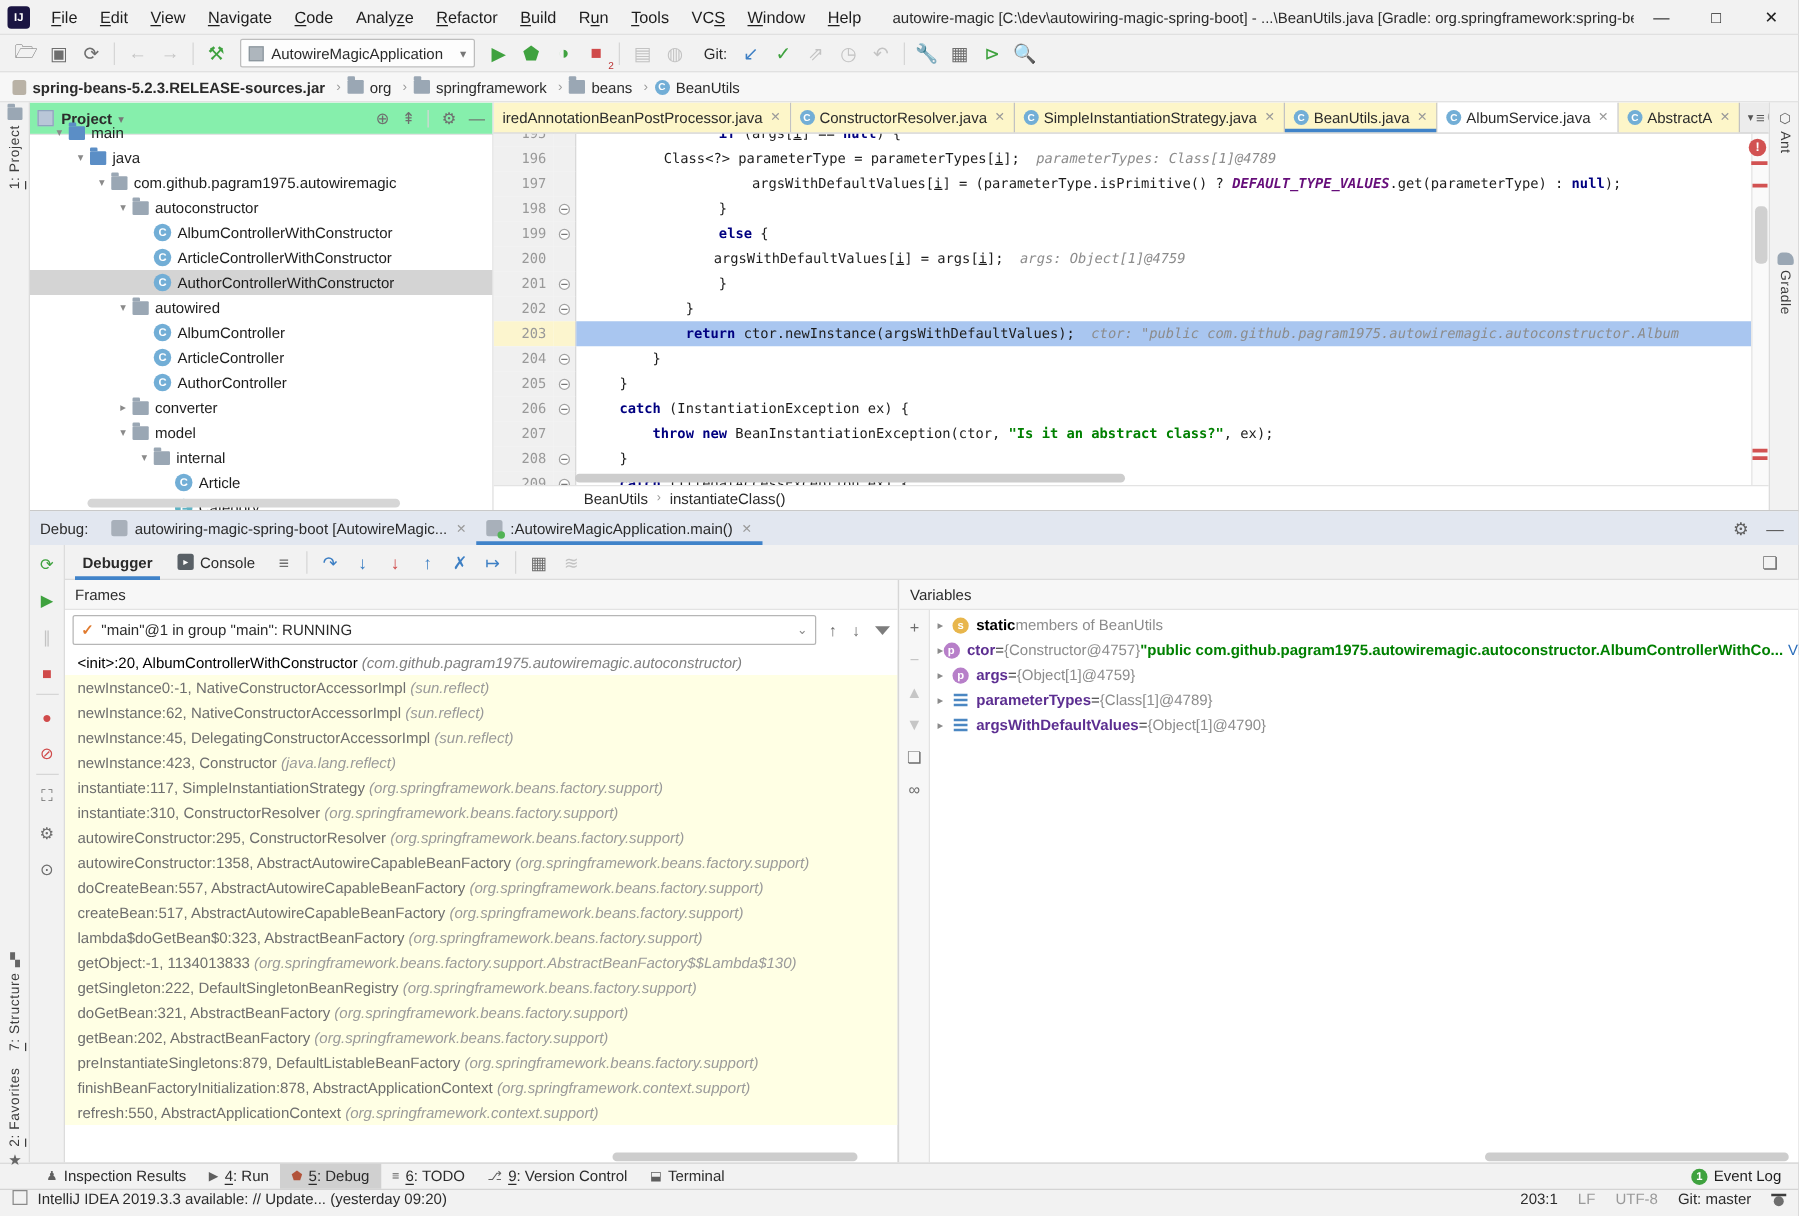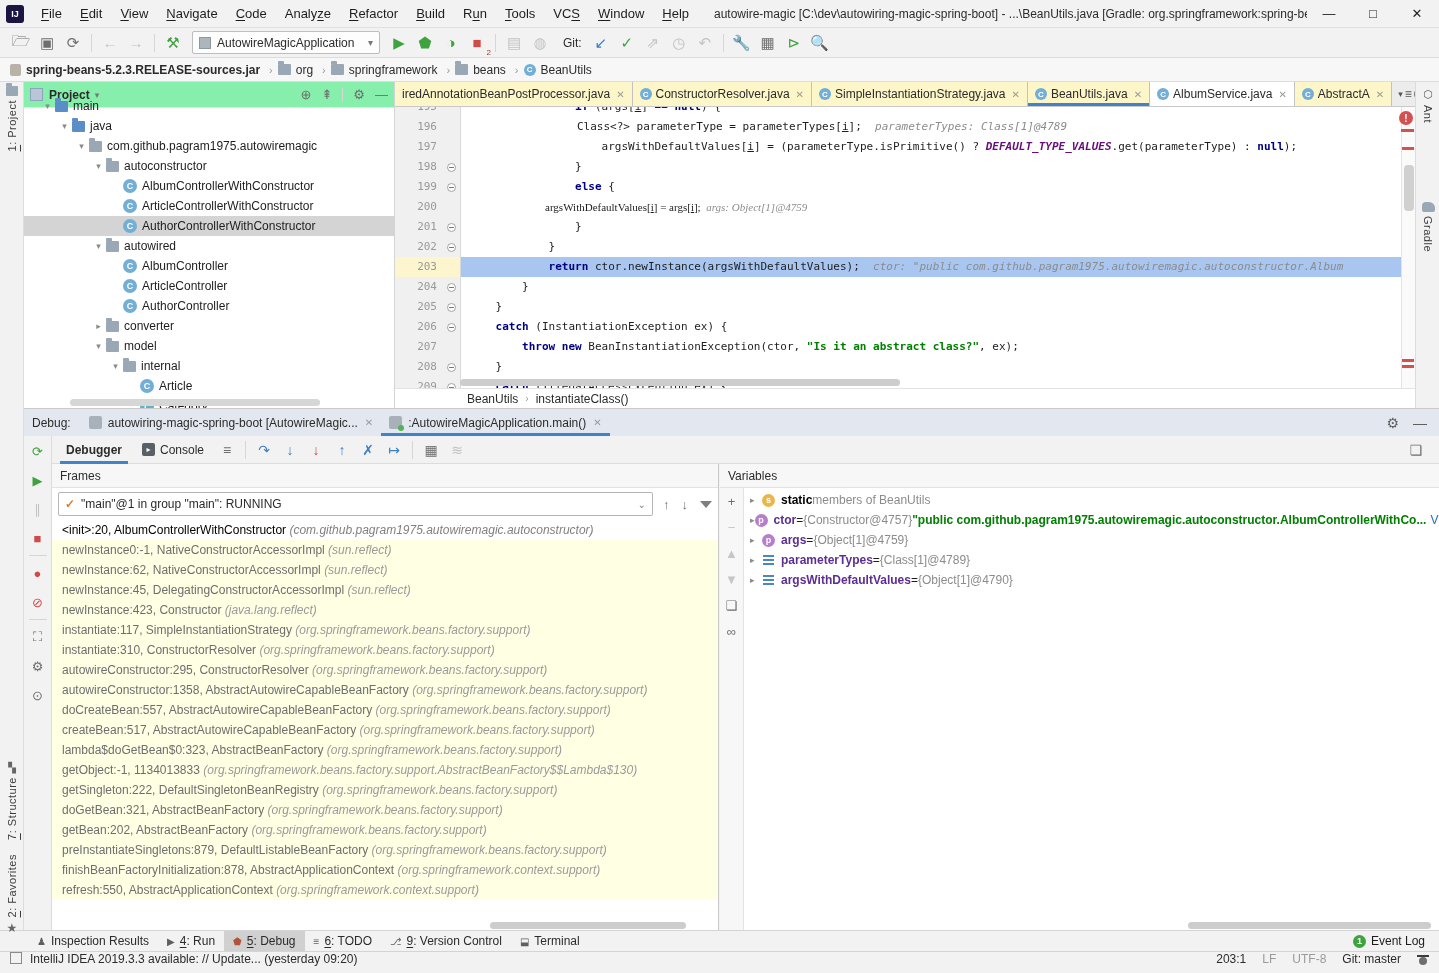--- a/index.html
+++ b/index.html
@@ -402,25 +402,25 @@
         </div>
         <div id="tab-extra">
           <span style="font-size:9px;">▾</span>
           <span>≡</span>
           <span style="font-size: 10px;">6</span>
         </div>
       </div>
     <div id="code-area">
       <div id="code-lines">
           <div class="cl"><span class="gut">195</span><span class="fold"></span><span class="body" style="padding-left: 114.08px;"><span class="tk-k">if</span><span> (args[</span><span class="tk-u">i</span><span>] == </span><span class="tk-k">null</span><span>) {</span></span></div>
-          <div class="cl"><span class="gut">196</span><span class="fold"></span><span class="body" style="padding-left: 116px;"><span>Class&lt;?&gt; parameterType = parameterTypes[</span><span class="tk-u">i</span><span>];</span><span class="tk-h">  parameterTypes: Class[1]@4789</span></span></div>
+          <div class="cl"><span class="gut">196</span><span class="fold"></span><span class="body" style="padding-left: 70px;"><span>Class&lt;?&gt; parameterType = parameterTypes[</span><span class="tk-u">i</span><span>];</span><span class="tk-h">  parameterTypes: Class[1]@4789</span></span></div>
           <div class="cl"><span class="gut">197</span><span class="fold"></span><span class="body" style="padding-left: 140.6px;"><span>argsWithDefaultValues[</span><span class="tk-u">i</span><span>] = (parameterType.isPrimitive() ? </span><span class="tk-c">DEFAULT_TYPE_VALUES</span><span>.get(parameterType) : </span><span class="tk-k">null</span><span>);</span></span></div>
           <div class="cl"><span class="gut">198</span><span class="fold"><span class="fm"></span></span><span class="body" style="padding-left: 114.08px;"><span>}</span></span></div>
           <div class="cl"><span class="gut">199</span><span class="fold"><span class="fm"></span></span><span class="body" style="padding-left: 114.08px;"><span class="tk-k">else</span><span> {</span></span></div>
-          <div class="cl"><span class="gut">200</span><span class="fold"></span><span class="body" style="padding-left: 84px; font-family: Liberation Serif, serif;"><span>argsWithDefaultValues[</span><span class="tk-u">i</span><span>] = args[</span><span class="tk-u">i</span><span>];</span><span class="tk-h">  args: Object[1]@4759</span></span></div>
+          <div class="cl"><span class="gut">200</span><span class="fold"></span><span class="body" style="padding-left: 110px;"><span>argsWithDefaultValues[</span><span class="tk-u">i</span><span>] = args[</span><span class="tk-u">i</span><span>];</span><span class="tk-h">  args: Object[1]@4759</span></span></div>
           <div class="cl"><span class="gut">201</span><span class="fold"><span class="fm"></span></span><span class="body" style="padding-left: 114.08px;"><span>}</span></span></div>
           <div class="cl"><span class="gut">202</span><span class="fold"><span class="fm"></span></span><span class="body" style="padding-left: 87.56px;"><span>}</span></span></div>
           <div class="cl current"><span class="gut">203</span><span class="fold"></span><span class="body" style="padding-left: 87.56px;"><span class="tk-k">return</span><span> ctor.newInstance(argsWithDefaultValues);</span><span class="tk-h">  ctor: "public com.github.pagram1975.autowiremagic.autoconstructor.Album</span></span></div>
           <div class="cl"><span class="gut">204</span><span class="fold"><span class="fm"></span></span><span class="body" style="padding-left: 61.04px;"><span>}</span></span></div>
           <div class="cl"><span class="gut">205</span><span class="fold"><span class="fm"></span></span><span class="body" style="padding-left: 34.52px;"><span>}</span></span></div>
           <div class="cl"><span class="gut">206</span><span class="fold"><span class="fm"></span></span><span class="body" style="padding-left: 34.52px;"><span class="tk-k">catch</span><span> (InstantiationException ex) {</span></span></div>
           <div class="cl"><span class="gut">207</span><span class="fold"></span><span class="body" style="padding-left: 61.04px;"><span class="tk-k">throw</span><span> </span><span class="tk-k">new</span><span> BeanInstantiationException(ctor, </span><span class="tk-s">"Is it an abstract class?"</span><span>, ex);</span></span></div>
           <div class="cl"><span class="gut">208</span><span class="fold"><span class="fm"></span></span><span class="body" style="padding-left: 34.52px;"><span>}</span></span></div>
           <div class="cl"><span class="gut">209</span><span class="fold"><span class="fm"></span></span><span class="body" style="padding-left: 34.52px;"><span class="tk-k">catch</span><span> (IllegalAccessException ex) {</span></span></div>
         </div>

